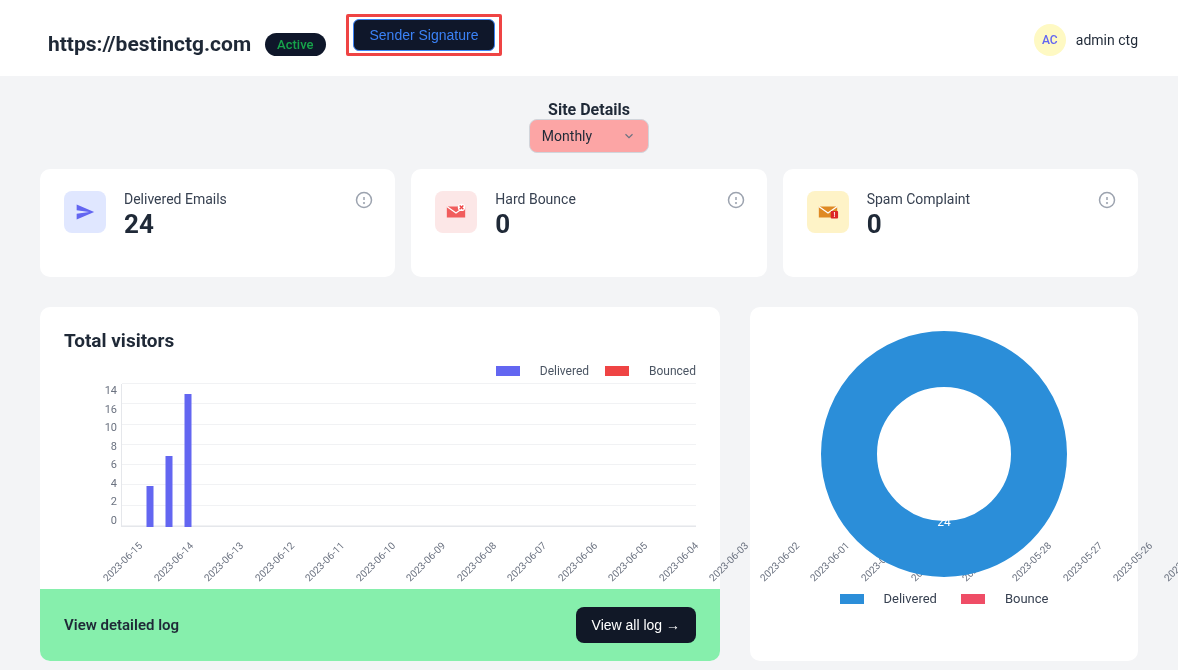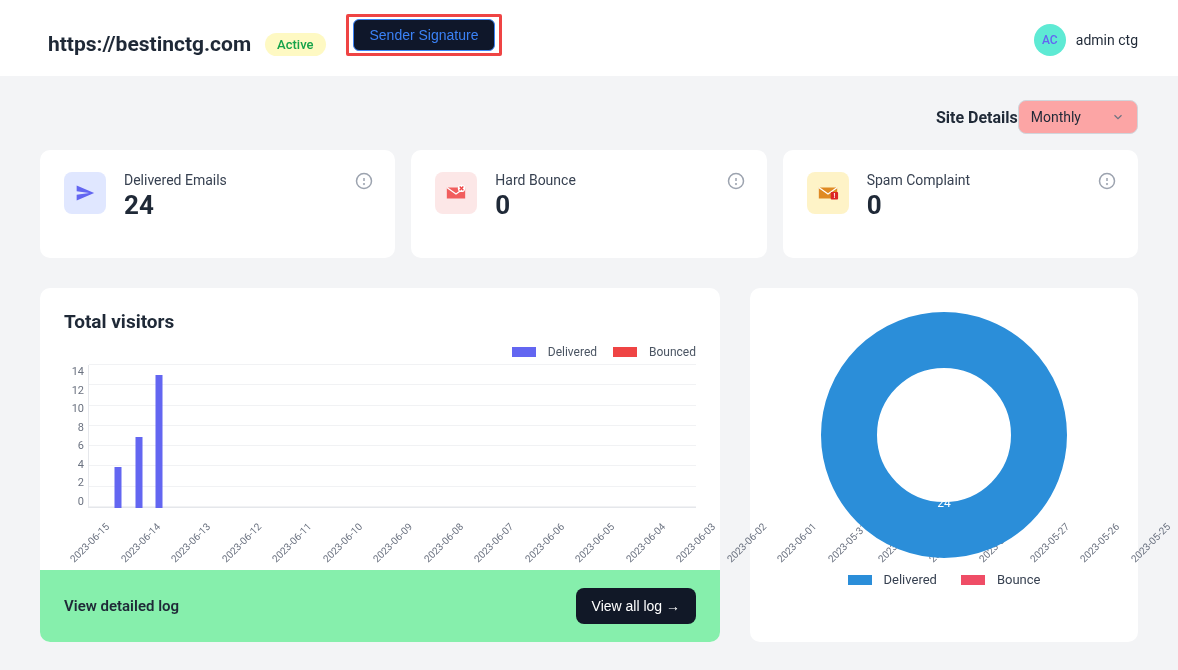--- a/index.html
+++ b/index.html
@@ -1,47 +1,47 @@
 <!DOCTYPE html>
 <html><head>
 <meta charset="utf-8">
 <style>
 * { box-sizing: border-box; margin: 0; padding: 0; }
 body { font-family: -apple-system, BlinkMacSystemFont, "Segoe UI", Roboto, sans-serif; background: #fff; color: #1f2937; width: 1178px; }
 .header { display: flex; align-items: flex-end; padding: 14px 40px 20px 48px; background: #fff; }
 .site-url { font-size: 21px; font-weight: 700; margin-right: 14px; }
-.badge-active { background: #fef9c3; color: #16a34a; font-size: 13px; font-weight: 500; padding: 4px 12px; border-radius: 12px; margin-right: 20px; }
+.badge-active { background: #0f172a; color: #16a34a; font-size: 13px; font-weight: 500; padding: 4px 12px; border-radius: 12px; margin-right: 20px; }
 .hl-box { border: 3px solid #ef4444; padding: 2px 4px; border-radius: 2px; display: inline-block; }
 .btn-sig { border: 1px solid #3b82f6; color: #3b82f6; background: #0f172a; font-size: 14px; padding: 7px 16px; border-radius: 6px; font-weight: 500; cursor: pointer; }
 .header-right { margin-left: auto; display: flex; align-items: center; gap: 10px; }
-.avatar { width: 32px; height: 32px; border-radius: 50%; background: #5eead4; color: #6366f1; font-size: 12px; font-weight: 500; display: flex; align-items: center; justify-content: center; }
+.avatar { width: 32px; height: 32px; border-radius: 50%; background: #fef9c3; color: #6366f1; font-size: 12px; font-weight: 500; display: flex; align-items: center; justify-content: center; }
 .user-name { font-size: 14px; }
 .page-body { background: #f3f4f6; padding: 24px 40px 40px; }
-.section-head { display: flex; align-items: center; justify-content: flex-end; margin-bottom: 16px; }
+.section-head { display: flex; align-items: center; justify-content: space-between; margin-bottom: 16px; flex-direction: column; }
 .section-title { font-size: 16px; font-weight: 700; }
 .select-wrap { background: #fca5a5; border: 1px solid #d1d5db; border-radius: 8px; padding: 8px 12px; display: flex; align-items: center; gap: 30px; font-size: 14px; cursor: pointer; }
 .cards-row { display: flex; gap: 16px; margin-bottom: 30px; }
 .card { flex: 1; background: #fff; border-radius: 10px; padding: 22px 24px 38px; display: flex; align-items: flex-start; gap: 18px; position: relative; }
 .card-icon { width: 42px; height: 42px; border-radius: 8px; display: flex; align-items: center; justify-content: center; }
 .ic-blue { background: #e0e7ff; }
 .ic-red { background: #fce7e7; }
 .ic-yellow { background: #fef3c7; }
 .card-label { font-size: 14px; color: #374151; }
 .card-value { font-size: 26px; font-weight: 700; margin-top: 2px; }
 .info-icon { position: absolute; right: 22px; top: 22px; color: #9ca3af; width: 18px; height: 18px; }
 .panels-row { display: flex; gap: 30px; }
 .panel { background: #fff; border-radius: 10px; }
 .panel-visitors { flex: 2; display: flex; flex-direction: column; }
 .panel-glance { flex: 1; padding: 22px 24px; }
 .panel-title { font-size: 19px; font-weight: 700; margin-bottom: 12px; }
 .chart-wrap { padding: 22px 24px 0px; }
 .legend-bar { display: flex; justify-content: flex-end; gap: 16px; font-size: 12px; color: #4b5563; margin-bottom: 6px; }
-.leg-item { display: flex; align-items: center; gap: 12px; }
+.leg-item { display: flex; align-items: center; gap: 20px; }
 .leg-sw { width: 24px; height: 10px; }
-.bar-chart { height: 205px; position: relative; padding-left: 24px; padding-bottom: 62px; }
+.bar-chart { height: 205px; position: relative; padding-left: 24px; padding-bottom: 62px; margin-left: 33px; }
 .y-axis { position: absolute; left: 0; top: 0; bottom: 62px; width: 20px; display: flex; flex-direction: column; justify-content: space-between; font-size: 11px; color: #6b7280; text-align: right; }
 .grid-area { position: absolute; left: 24px; right: 0; top: 0; bottom: 62px; border-left: 1px solid #e5e7eb; border-bottom: 1px solid #e5e7eb; }
 .grid-line { position: absolute; left: 0; right: 0; border-top: 1px solid #f1f2f4; }
 .bars { position: absolute; left: 24px; right: 0; top: 0; bottom: 62px; display: flex; }
 .bar-slot { flex: 1; position: relative; }
 .bar { position: absolute; bottom: 0; left: 50%; transform: translateX(-50%); width: 7px; background: #6366f1; }
 .x-labels { position: absolute; left: 24px; right: 0; bottom: 0; height: 58px; display: flex; }
 .x-label { flex: 1; font-size: 10px; color: #6b7280; text-align: center; transform: rotate(-45deg) translate(-18px, 8px); transform-origin: center; white-space: nowrap; }
 .panel-footer { background: #86efac; padding: 18px 24px; display: flex; align-items: center; justify-content: space-between; border-radius: 0 0 10px 10px; margin-top: auto; }
 .footer-title { font-size: 15px; font-weight: 600; }
@@ -147,21 +147,21 @@
               <span>Delivered</span>
             </div>
           <div class="leg-item">
               <span class="leg-sw" style="background:#ef4444"></span>
               <span>Bounced</span>
             </div>
         </div>
         <div class="bar-chart">
           <div class="y-axis" id="y-axis">
               <div>14</div>
-              <div>12</div>
+              <div>16</div>
               <div>10</div>
               <div>8</div>
               <div>6</div>
               <div>4</div>
               <div>2</div>
               <div>0</div>
             </div>
           <div class="grid-area" id="grid-area">
               <div class="grid-line" style="bottom: 0%;"></div>
               <div class="grid-line" style="bottom: 14.2857%;"></div>

